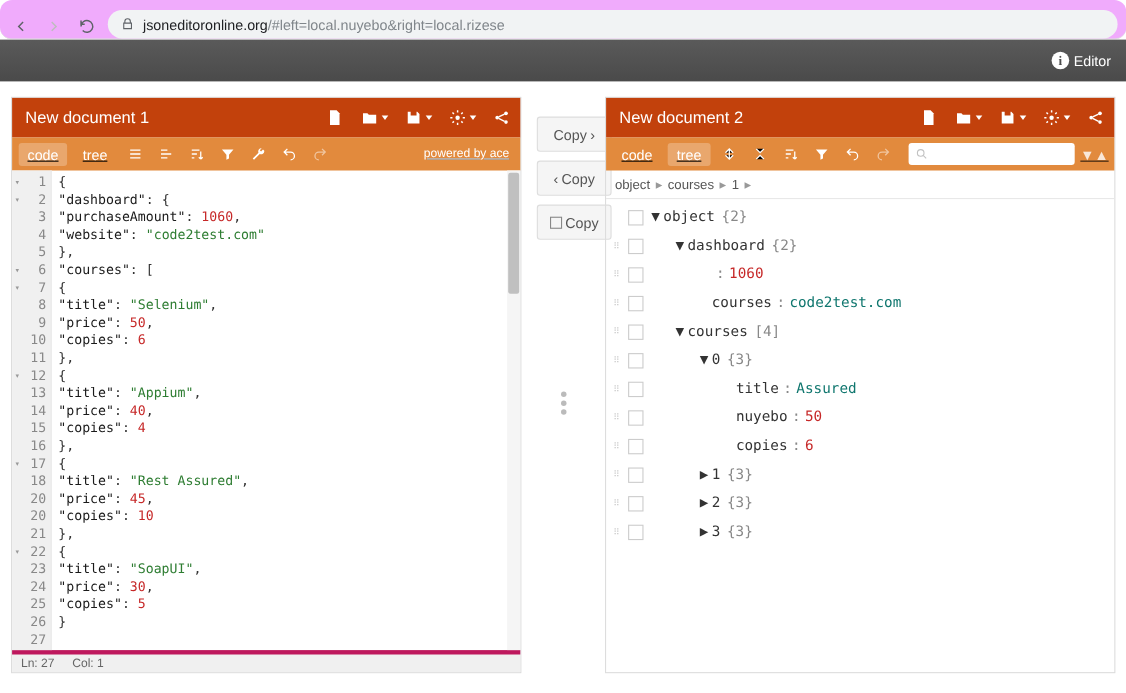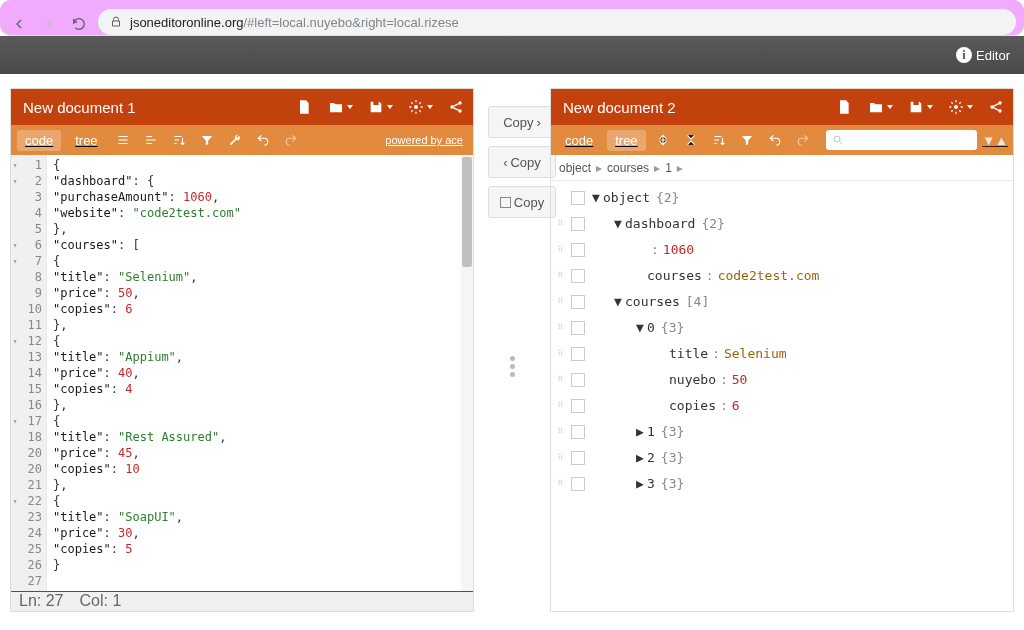--- a/index.html
+++ b/index.html
@@ -47,34 +47,34 @@
 .gut-line.fold::after { content:'▸'; position:absolute; left:2px; top:1px; font-size:8px; color:#999; transform:rotate(90deg); }
 .code { flex:1; font-family:Menlo,Consolas,monospace; font-size:12px; line-height:16px; padding:2px 0 2px 6px; white-space:pre; overflow:hidden; }
 .code-line.hl { background:#fffde7; }
 .k-key { color:#1a1a1a; }
 .k-str { color:#2e7d32; }
 .k-num { color:#c62828; }
 .k-pun { color:#333; }
 .scrollbar { position:absolute; right:0; top:0; bottom:0; width:12px; background:#f5f5f5; }
 .thumb { position:absolute; right:1px; top:2px; width:10px; height:110px; background:#c0c0c0; border-radius:2px; }
 
-.status { height:20px; background:#f0f0f0; border-top:1px solid #be185d; display:flex; align-items:flex-start; gap:16px; padding:0 8px; font-size:16px; color:#666; }
+.status { height:20px; background:#f0f0f0; border-top:4px solid #be185d; display:flex; align-items:center; gap:16px; padding:0 8px; font-size:11px; color:#666; }
 
 .crumb { height:26px; border-bottom:1px solid #e8e8e8; display:flex; align-items:center; padding:0 8px; font-size:12px; color:#555; }
 .crumb .sep { color:#999; margin:0 5px; }
 
 .tree-area { flex:1; font-family:Menlo,Consolas,monospace; font-size:13px; line-height:26px; padding:4px 0; overflow:auto; }
 .t-row { display:flex; align-items:center; height:26px; }
 .t-grip { width:10px; color:#ccc; font-size:8px; line-height:4px; text-align:center; letter-spacing:-1px; margin-left:4px; }
 .t-box { width:14px; height:14px; border:1px solid #ccc; margin:0 4px 0 6px; cursor:pointer; }
 .t-indent { display:inline-block; }
 .t-exp { width:14px; display:inline-block; text-align:center; cursor:pointer; color:#333; }
 .t-key { color:#333; }
 .t-colon { color:#888; margin:0 4px; }
-.t-str { color:#a16207; }
+.t-str { color:#0f766e; }
 .t-num { color:#c62828; }
 .t-meta { color:#888; margin-left:6px; }
 
 svg { display:block; }
 </style>
 </head>
 <body>
 
 <div class="browser-bar">
   <div class="nav-btn">
@@ -382,21 +382,21 @@
           <span class="t-key">0</span>
           <span class="t-meta">{3}</span>
         </div>
         <div class="t-row">
           <span class="t-grip">⠿</span>
           <span class="t-box"></span>
           <span class="t-indent" style="width: 66px;"></span>
           <span class="t-exp"></span>
           <span class="t-key">title</span>
           <span class="t-colon">:</span>
-          <span class="t-str">Selenium</span>
+          <span class="t-str">Assured</span>
         </div>
         <div class="t-row">
           <span class="t-grip">⠿</span>
           <span class="t-box"></span>
           <span class="t-indent" style="width: 66px;"></span>
           <span class="t-exp"></span>
           <span class="t-key">nuyebo</span>
           <span class="t-colon">:</span>
           <span class="t-num">50</span>
         </div>

